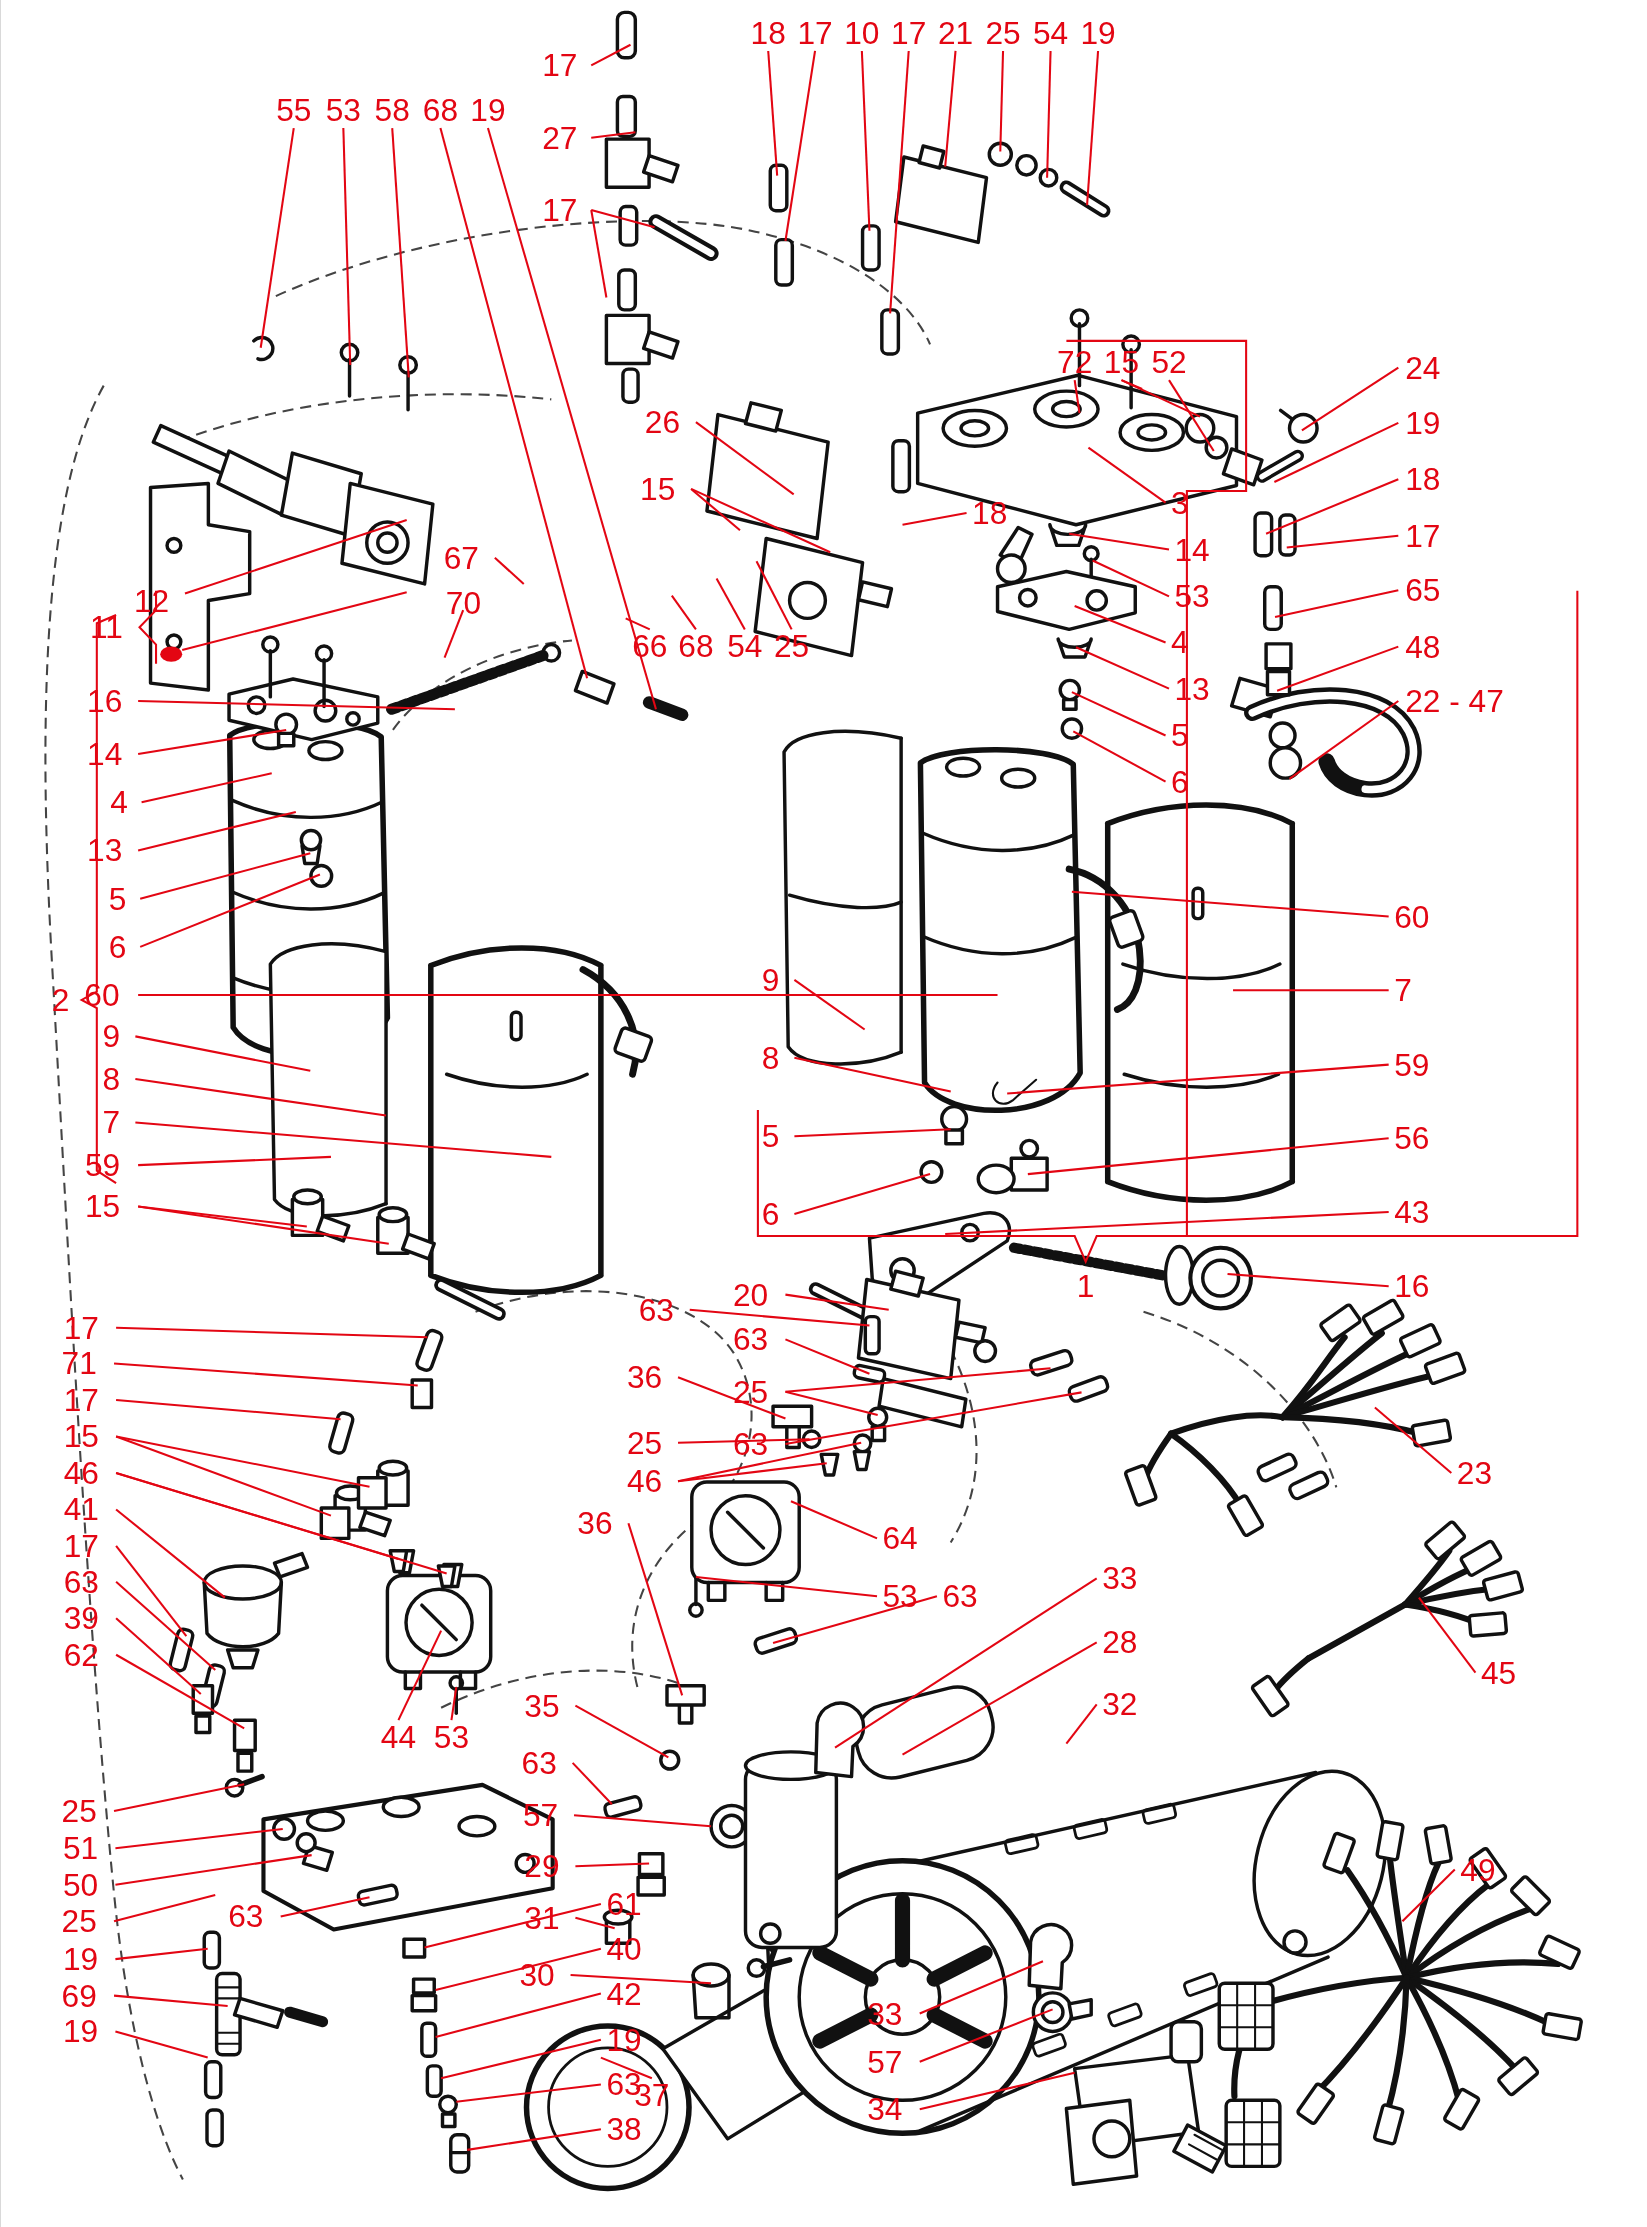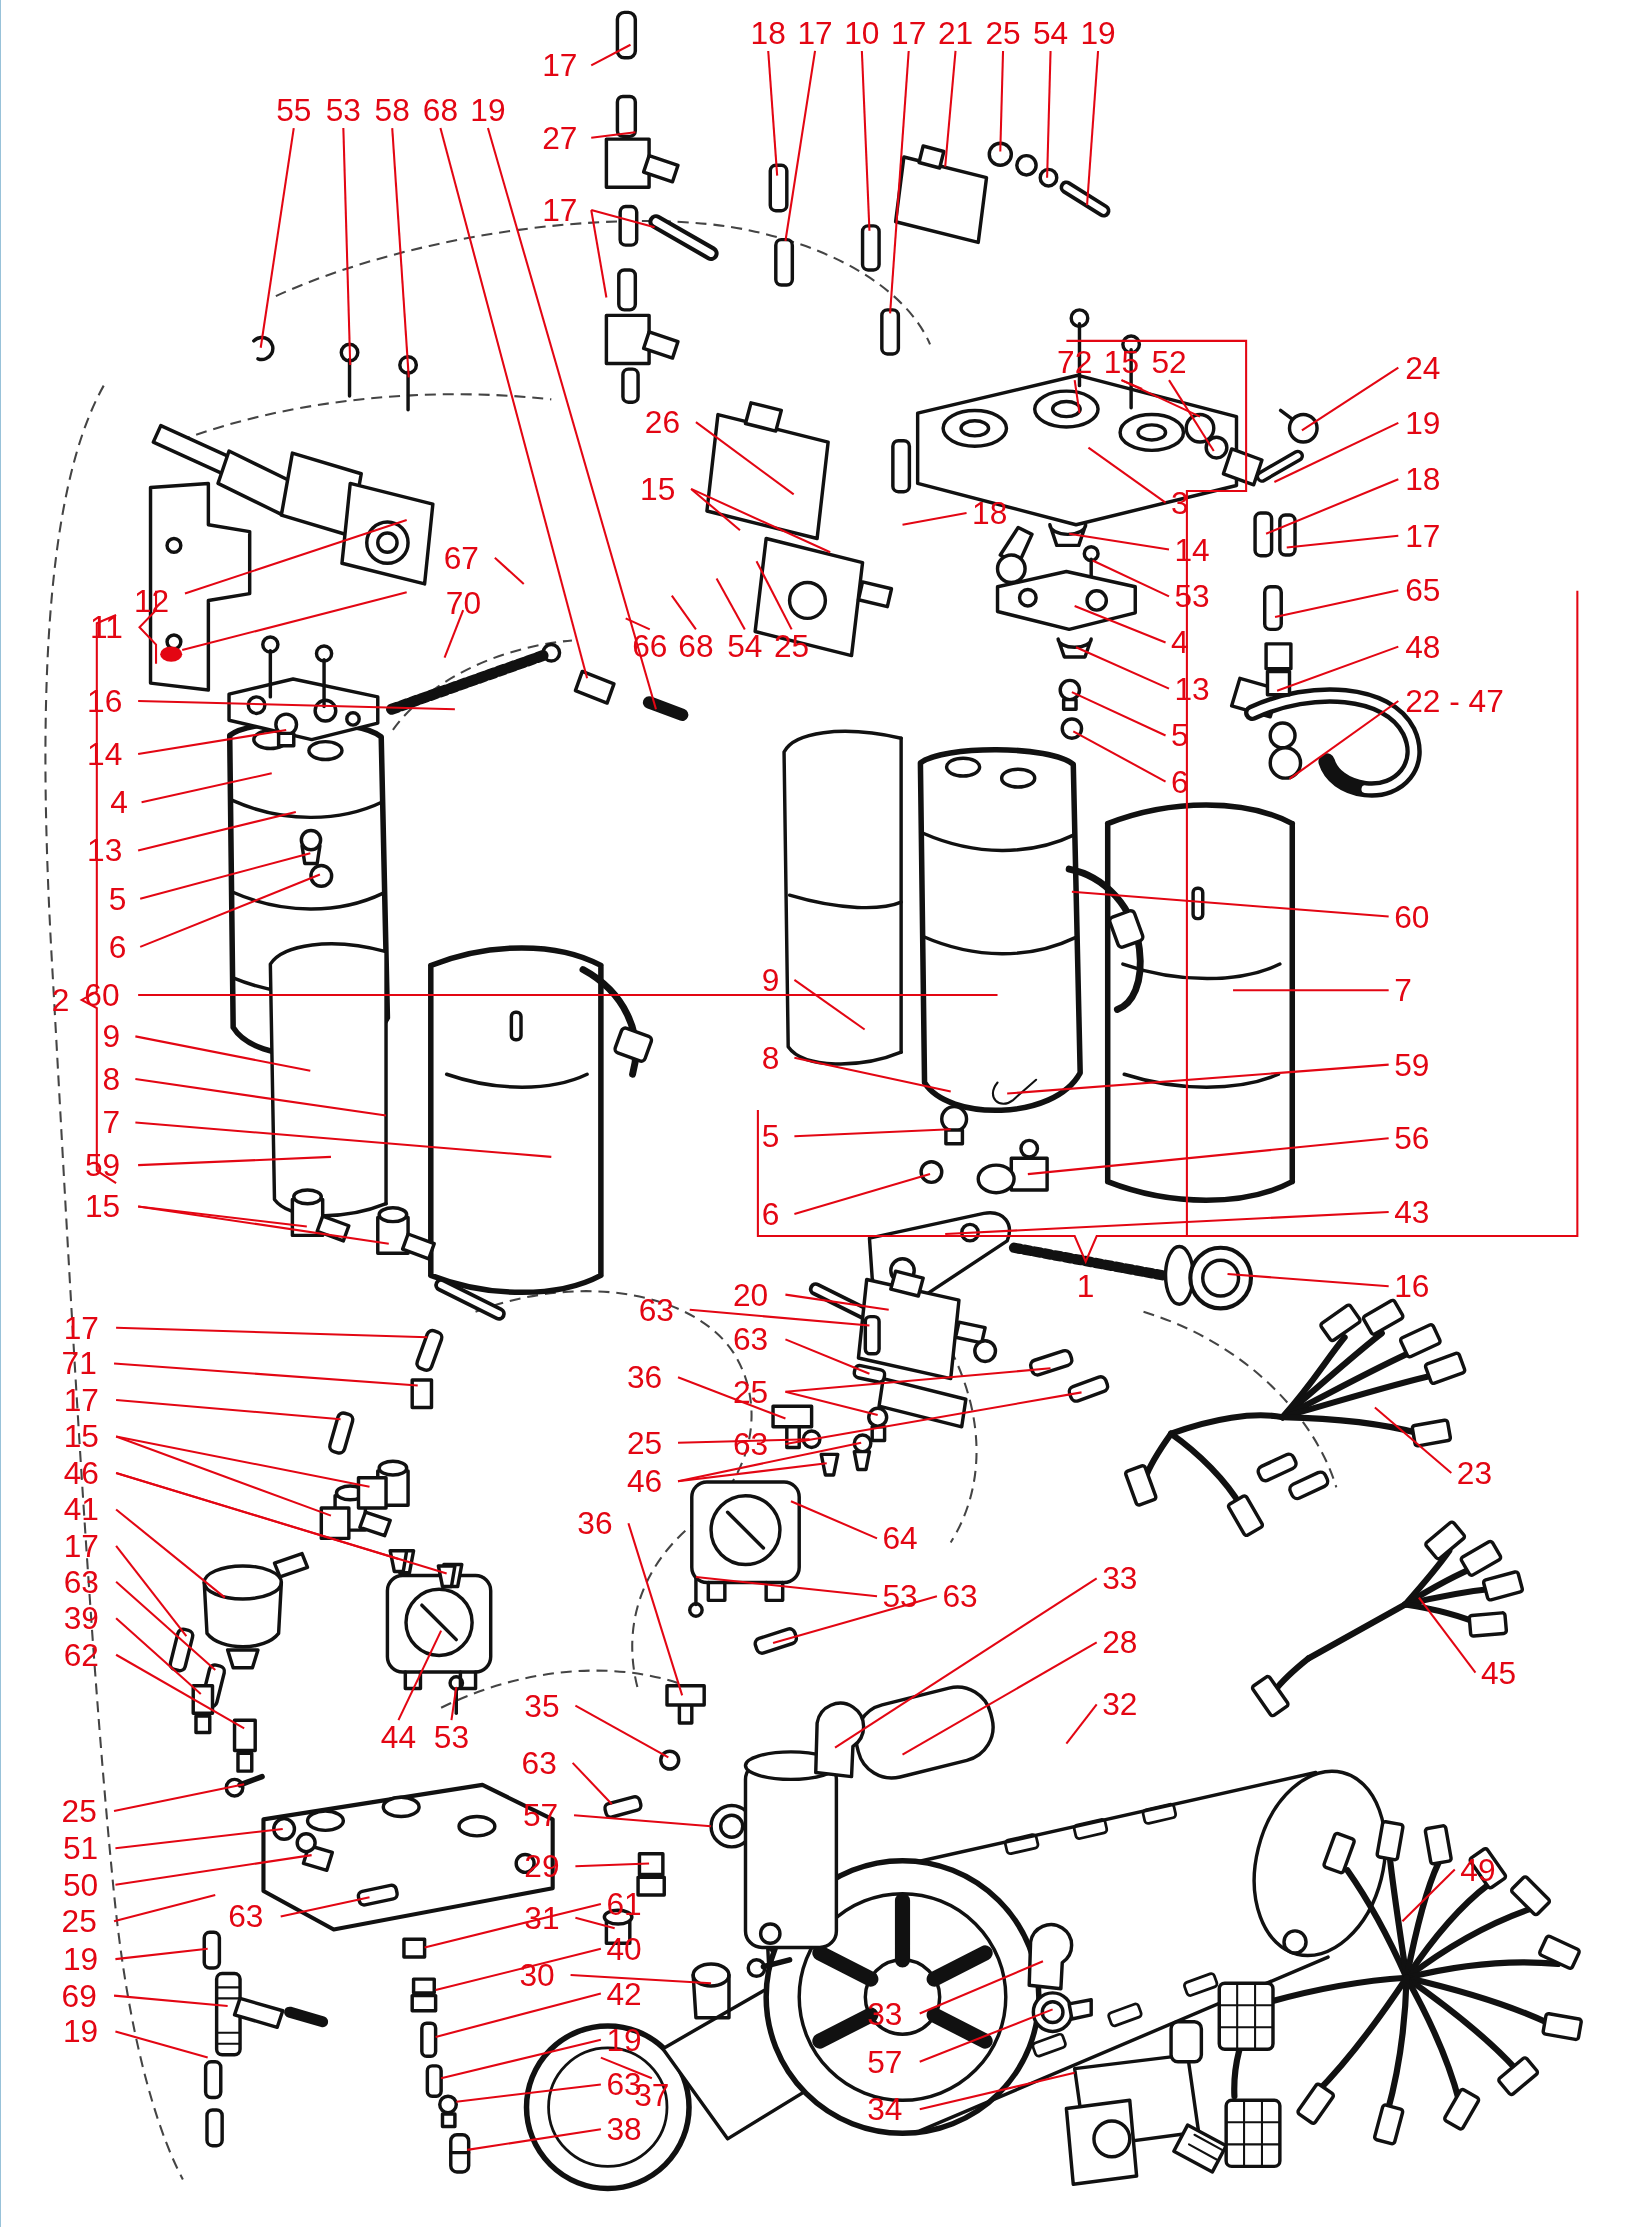--- a/index.html
+++ b/index.html
@@ -1,16 +1,16 @@
 <!DOCTYPE html>
 <html style="font-size:11px"><head>
 <meta charset="utf-8">
 <style>
   html,body{margin:0;padding:0;background:#fff;}
-  .stage{position:relative;width:1648px;height:2227px;background:#0369a1;overflow:hidden;
+  .stage{position:relative;width:1648px;height:2227px;background:#a3a3a3;overflow:hidden;
          font-family:"Liberation Sans",sans-serif;}
   svg{position:absolute;left:0;top:0;}
   .art{stroke:#111;fill:none;stroke-width:5;stroke-linecap:round;stroke-linejoin:round;}
   .art .w{fill:#fff;}
   .art .hv{stroke-width:8;}
   .art .thin{stroke-width:3;}
   .art .wire{stroke-width:9;}
   .dash{stroke:#444;fill:none;stroke-width:3;stroke-dasharray:16 10;}
   .leader{stroke-width:3;fill:none;}
   .callout-text{font-size:46px;font-weight:400;}

